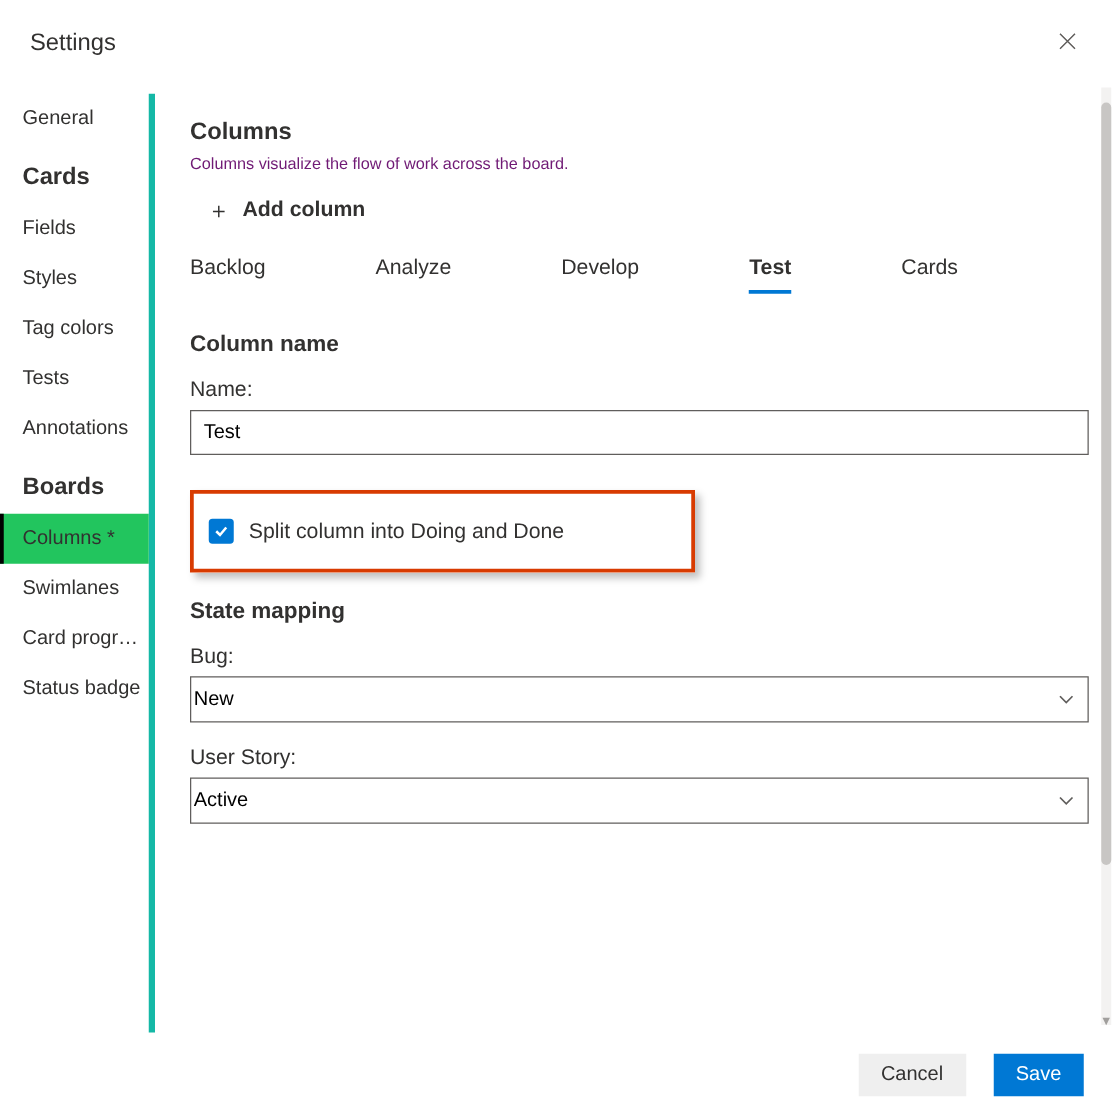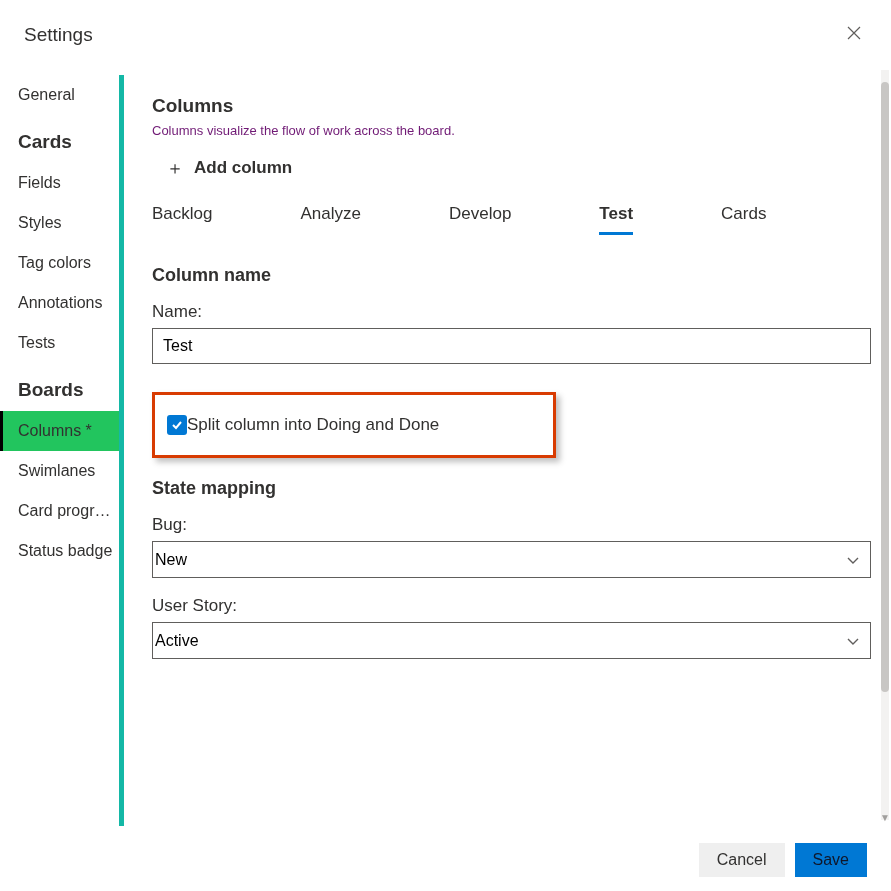--- a/index.html
+++ b/index.html
@@ -124,20 +124,21 @@
       width: 100%;
       padding: 8px 10px;
       font-size: 16px;
       border: 1px solid #605e5c;
       font-family: inherit;
       margin-bottom: 24px;
     }
     .checkbox-row {
       display: flex;
       align-items: center;
+      gap: 12px;
       font-size: 17px;
       padding: 4px 0;
     }
     .checkbox {
       width: 20px;
       height: 20px;
       background: #0078d4;
       border-radius: 3px;
       display: flex;
       align-items: center;
@@ -196,31 +197,31 @@
       color: #a19f9d;
       font-size: 10px;
     }
     .scroll-arrow-up { top: 72px; }
     .scroll-arrow-down { top: 812px; }
     .footer {
       position: absolute;
       bottom: 14px;
       right: 24px;
       display: flex;
-      gap: 10px;
+      gap: 22px;
     }
     .btn {
       padding: 8px 18px;
       font-size: 16px;
       border: none;
       cursor: pointer;
       font-family: inherit;
     }
     .btn-default { background: #efefef; color: #323130; }
-    .btn-primary { background: #0078d4; color: #0f172a; }
+    .btn-primary { background: #0078d4; color: #ffffff; }
     .section-block { margin-bottom: 4px; }
   </style>
 </head>
 <body>
 
 <div class="header">
   <h1>Settings</h1>
   <span class="close-btn">
     <svg width="14" height="14" viewBox="0 0 14 14">
         <path d="M1 1 L13 13 M13 1 L1 13" stroke="#605e5c" stroke-width="1.2" fill="none"></path>
@@ -229,22 +230,22 @@
 </div>
 
 <div class="body">
   <div class="sidebar">
     <div class="sidebar-item">General</div>
 
     <div class="sidebar-section-title">Cards</div>
     <div class="sidebar-item">Fields</div>
     <div class="sidebar-item">Styles</div>
     <div class="sidebar-item">Tag colors</div>
+    <div class="sidebar-item">Tests</div>
     <div class="sidebar-item">Annotations</div>
-    <div class="sidebar-item">Tests</div>
 
     <div class="sidebar-section-title">Boards</div>
     <div class="sidebar-item active">Columns *</div>
     <div class="sidebar-item">Swimlanes</div>
     <div class="sidebar-item">Card progress…</div>
     <div class="sidebar-item">Status badge</div>
   </div>
 
   <div class="main">
     <h2>Columns</h2>

